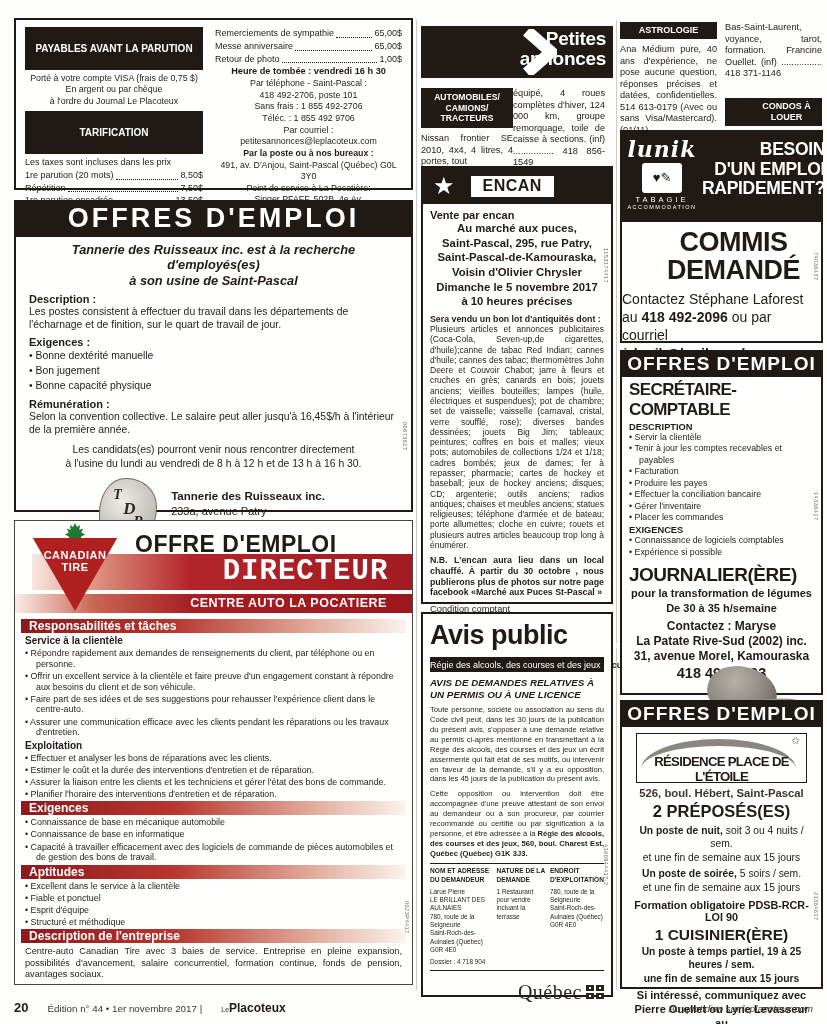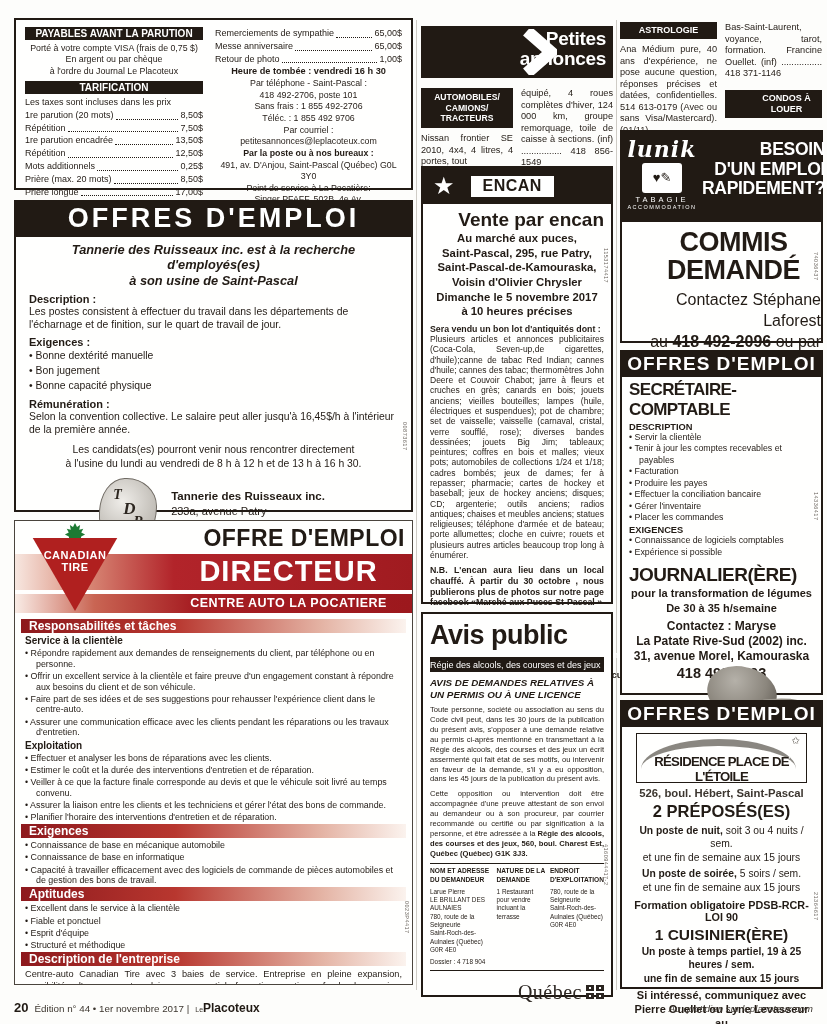--- a/index.html
+++ b/index.html
@@ -13,52 +13,52 @@
   .just{text-align:justify;}
   .blackbar{background:#211a14;color:#fff;font-weight:bold;text-align:center;}
   .box{border:2px solid #211a14;background:#fffffe;}
   .hairline{position:absolute;width:1px;background:#cfccc6;}
   .v-id{position:absolute;writing-mode:vertical-rl;font-size:5.5px;color:#6b655e;letter-spacing:.5px;}
 
   
   .tarif-box{left:14px;top:18px;width:399px;height:172px;display:flex;gap:12px;padding:7px 9px;font-size:9px;line-height:1.3;}
   .tarif-left{width:178px;flex:none;}
   .tarif-right{flex:1;}
-  .tarif-head{font-size:10px;padding:0 0;margin-bottom:3px;}
+  .tarif-head{font-size:10px;padding:15px 0;margin-bottom:3px;}
   .tarif-row{display:flex;align-items:flex-end;line-height:1.42;}
   .leader{flex:1;border-bottom:1.5px dotted #211a14;margin:0 2px 2px;}
   .promo-bar{background:#211a14;color:#fff;text-align:center;padding:1px 0 2px;margin-top:4px;white-space:nowrap;}
   .promo-amt{font-size:15px;font-weight:bold;}
   .promo-sup{font-size:9px;vertical-align:super;font-weight:bold;}
   .promo-txt{font-size:9.5px;font-weight:bold;letter-spacing:.3px;}
 
   
   .pa-banner{left:421px;top:26px;width:192px;height:52px;background:#211a14;}
   .pa-title{position:absolute;right:7px;top:3px;color:#fff;font-weight:bold;font-size:19px;line-height:1.05;text-align:right;letter-spacing:-.3px;}
   .pa-chevron{position:absolute;left:102px;top:3px;}
-  .pa-cats{left:421px;top:88px;width:192px;height:72px;display:flex;gap:8px;font-size:9.2px;line-height:1.25;}
+  .pa-cats{left:421px;top:88px;width:192px;height:72px;display:flex;font-size:9.2px;line-height:1.25;}
   .pa-col{width:92px;flex:none;}
   .cat-box{background:#211a14;color:#fff;font-weight:bold;font-size:8.6px;text-align:center;padding:4px 2px;line-height:1.25;margin-bottom:5px;}
 
   
   .astro{left:620px;top:22px;width:203px;height:104px;display:flex;gap:8px;font-size:9.2px;line-height:1.25;}
   .astro-col{width:97px;flex:none;}
   .astro-bar{background:#211a14;color:#fff;font-weight:bold;font-size:9px;text-align:center;padding:3px 2px;margin-bottom:5px;}
 
   
   .lunik-box{left:620px;top:130px;width:203px;height:213px;}
   .lunik-head{background:#211a14;height:90px;display:flex;color:#fff;}
   .lunik-logo{width:80px;flex:none;text-align:center;padding-top:4px;}
   .lunik-script{font-family:"DejaVu Serif",serif;font-style:italic;font-weight:bold;font-size:22px;letter-spacing:1px;}
   .lunik-icon{width:40px;height:30px;background:#fff;border-radius:3px;margin:1px auto 2px;color:#211a14;font-size:13px;line-height:30px;}
   .lunik-sub1{font-size:7.5px;letter-spacing:3px;}
   .lunik-sub2{font-size:5.5px;letter-spacing:1.5px;}
   .lunik-headline{flex:1;text-align:right;padding:8px 7px 0 0;font-weight:bold;font-size:17.5px;line-height:1.12;letter-spacing:-.3px;}
   .lunik-job{font-size:27px;font-weight:bold;text-align:center;line-height:1.02;margin-top:7px;letter-spacing:-.5px;padding-left:24px;}
-  .lunik-contact{font-size:16px;text-align:right;line-height:1.3;margin-top:6px;margin-left:28px;}
+  .lunik-contact{font-size:14px;text-align:left;line-height:1.3;margin-top:6px;}
   .lunik-addr{font-size:12.5px;font-weight:bold;text-align:center;line-height:1.3;margin-top:4px;}
 
   
   .tan-box{left:14px;top:200px;width:399px;height:312px;}
   .tan-head{font-size:27px;letter-spacing:3px;padding:1px 0 3px;}
   .tan-inner{padding:5px 13px 0;}
   .tan-title{font-size:12.8px;line-height:1.2;}
   .tan-label{font-size:11px;font-weight:bold;margin-top:5px;}
   .tan-text{font-size:10.4px;line-height:1.25;}
   .tan-ul{list-style:none;font-size:10.4px;line-height:1.45;}
@@ -68,37 +68,37 @@
   .tdr{position:relative;width:58px;height:66px;background:radial-gradient(circle at 40% 35%,#efede9,#b9b5ae 75%,#8f8b84);border:1px solid #6f6a63;border-radius:46% 54% 42% 58%/56% 44% 60% 40%;font-family:"Liberation Serif",serif;font-style:italic;font-weight:bold;color:#2c2620;}
   .tdr span{position:absolute;}
   .tan-co{font-size:11px;line-height:1.35;}
 
   
   .encan-box{left:421px;top:166px;width:192px;height:438px;}
   .encan-head{background:#211a14;height:36px;display:flex;align-items:center;padding:0 10px;}
   .encan-star{color:#fff;font-size:24px;line-height:1;}
   .encan-tag{background:#fff;color:#211a14;font-weight:bold;font-size:16px;padding:1px 12px 2px;margin-left:16px;letter-spacing:.5px;}
   .encan-inner{padding:5px 7px 0;}
-  .encan-title{font-size:19px;font-weight:bold;text-align:right;}
+  .encan-title{font-size:11px;font-weight:bold;text-align:left;}
   .encan-lines{font-size:11.3px;font-weight:bold;text-align:center;line-height:1.3;}
   .encan-intro{font-size:8.8px;font-weight:bold;margin-top:5px;}
   .encan-body{font-size:8.5px;line-height:1.21;text-align:justify;}
   .encan-nb{font-size:8.8px;font-weight:bold;line-height:1.21;text-align:justify;margin-top:5px;}
   .encan-cond{font-size:9.3px;line-height:1.35;margin-top:5px;}
   .encan-foot{background:#211a14;color:#fff;text-align:center;padding:1px 0 2px;margin-top:5px;white-space:nowrap;}
   .encan-name{font-size:12.5px;font-weight:bold;}
   .encan-prof{font-size:9.5px;font-weight:bold;}
   .encan-phone{text-align:center;font-weight:bold;font-size:13px;padding:2px 0;white-space:nowrap;}
   .encan-small{font-size:9px;}
 
   
   .ct-box{left:14px;top:520px;width:399px;height:465px;border:1.5px solid #4a443d;background:#fffffe;overflow:hidden;}
   .ct-head{position:relative;height:98px;}
-  .ct-offre{position:absolute;left:120px;top:4px;width:270px;text-align:right;font-size:23px;font-weight:bold;letter-spacing:.5px;}
-  .ct-band1{position:absolute;left:0;top:33px;width:100%;height:36px;background:linear-gradient(to right,#f7e7e0,#d98a77 18%,#b2242a 40%,#a01b20);}
+  .ct-offre{position:absolute;left:120px;top:10px;width:270px;text-align:left;font-size:23px;font-weight:bold;letter-spacing:.5px;}
+  .ct-band1{position:absolute;left:17px;top:33px;width:100%;height:36px;background:linear-gradient(to right,#f7e7e0,#d98a77 18%,#b2242a 40%,#a01b20);font-family:Liberation Mono, monospace;}
   .ct-band1 span{position:absolute;left:150px;right:0;text-align:center;top:1px;color:#fff;font-weight:bold;font-size:29px;letter-spacing:1px;}
   .ct-band2{position:absolute;left:0;top:73px;width:100%;height:19px;background:linear-gradient(to right,#f9ece6,#c96553 20%,#a61d22 45%,#9c181d);}
   .ct-band2 span{position:absolute;left:150px;right:0;text-align:center;top:2px;color:#fff;font-weight:bold;font-size:12.5px;letter-spacing:.5px;}
   .ct-logo{position:absolute;left:14px;top:2px;width:92px;height:92px;z-index:2;}
   .ct-tri{position:absolute;left:2px;top:12px;width:88px;height:76px;background:#b0201f;clip-path:polygon(50% 100%,2% 4%,98% 4%);filter:drop-shadow(0 0 1px #555);}
   .ct-tri div{color:#fff;font-weight:bold;text-align:center;letter-spacing:.5px;}
   .ct-leaf{position:absolute;left:34px;top:0;width:24px;height:22px;}
   .ct-secbar{margin:0 6px 2px;padding:0 8px;color:#fff;font-weight:bold;font-size:12px;background:linear-gradient(to right,#8d191d,#b8372f 40%,#e4b3a4 78%,#fbf3ee);}
   .ct-body{padding:0 10px;font-size:8.9px;line-height:1.2;}
   .ct-sub{font-weight:bold;font-size:10px;margin:1px 0;}
@@ -148,21 +148,21 @@
   .res-logo-text{position:absolute;left:0;right:0;top:20px;text-align:center;font-size:13.2px;font-weight:bold;letter-spacing:-.7px;text-shadow:-1px 0 #fff,1px 0 #fff;}
   .res-addr{font-size:11.3px;font-weight:bold;text-align:center;color:#3c362f;}
   .res-postes{font-size:16.5px;font-weight:bold;text-align:center;margin-top:3px;}
   .res-line{font-size:10.3px;text-align:center;line-height:1.3;margin-top:3px;}
   .res-form{font-size:10.8px;font-weight:bold;text-align:center;margin-top:5px;}
   .res-cuis{font-size:15.5px;font-weight:bold;text-align:center;margin-top:3px;}
   .res-contact{font-size:11px;font-weight:bold;text-align:center;line-height:1.25;margin-top:4px;}
 
   
   .footer{left:14px;top:1000px;width:799px;display:flex;justify-content:space-between;align-items:baseline;}
-  .foot-left{display:flex;align-items:baseline;gap:6px;font-size:9.8px;color:#3c362f;}
+  .foot-left{display:flex;align-items:baseline;gap:19px;font-size:9.8px;color:#3c362f;}
   .foot-page{font-size:13px;font-weight:bold;color:#211a14;}
   .foot-brand-le{font-size:7px;}
   .foot-brand{font-size:12px;font-weight:bold;color:#211a14;}
   .foot-right{font-size:9.8px;font-style:italic;color:#3c362f;}
 </style>
 </head>
 <body>
 
 <div class="page">
 
@@ -280,21 +280,21 @@
     <div class="pa-col just">équipé, 4 roues complètes d'hiver, 124 000 km, groupe remorquage, toile de caisse à sections. (inf) ................ 418 856-1549</div>
   </div>
 
   <div class="abs astro">
     <div class="astro-col">
       <div class="astro-bar">ASTROLOGIE</div>
       <div class="just">Ana Médium pure, 40 ans d'expérience, ne pose aucune question, réponses précises et datées, confidentielles. 514 613-0179 (Avec ou sans Visa/Mastercard). (01/11)</div>
     </div>
     <div class="astro-col">
       <div class="just">Bas-Saint-Laurent, voyance, tarot, formation. Francine Ouellet. (inf) ................ 418 371-1146</div>
-      <div class="astro-bar" style="margin-top:10px;padding-left:28px;">CONDOS À LOUER</div>
+      <div class="astro-bar" style="margin-top:18px;padding-left:28px;">CONDOS À LOUER</div>
     </div>
   </div>
 
   <div class="abs box lunik-box">
     <div class="lunik-head">
       <div class="lunik-logo">
         <div class="lunik-script">lunik</div>
         <div class="lunik-icon">♥✎</div>
         <div class="lunik-sub1">TABAGIE</div>
         <div class="lunik-sub2">ACCOMMODATION</div>
@@ -411,21 +411,20 @@
       <ul class="ct-ul">
         <li>Répondre rapidement aux demandes de renseignements du client, par téléphone ou en personne.</li>
         <li>Offrir un excellent service à la clientèle et faire preuve d'un engagement constant à répondre aux besoins du client et de son véhicule.</li>
         <li>Faire part de ses idées et de ses suggestions pour rehausser l'expérience client dans le centre-auto.</li>
         <li>Assurer une communication efficace avec les clients pendant les réparations ou les travaux d'entretien.</li>
       </ul>
       <div class="ct-sub">Exploitation</div>
       <ul class="ct-ul">
         <li>Effectuer et analyser les bons de réparations avec les clients.</li>
         <li>Estimer le coût et la durée des interventions d'entretien et de réparation.</li>
-        <li>Veiller à ce que la facture finale corresponde au devis et que le véhicule soit livré au temps convenu.</li>
         <li>Assurer la liaison entre les clients et les techniciens et gérer l'état des bons de commande.</li>
         <li>Planifier l'horaire des interventions d'entretien et de réparation.</li>
       </ul>
     </div>
     <div class="ct-secbar">Exigences</div>
     <div class="ct-body">
       <ul class="ct-ul">
         <li>Connaissance de base en mécanique automobile</li>
         <li>Connaissance de base en informatique</li>
         <li>Capacité à travailler efficacement avec des logiciels de commande de pièces automobiles et de gestion des bons de travail.</li>

